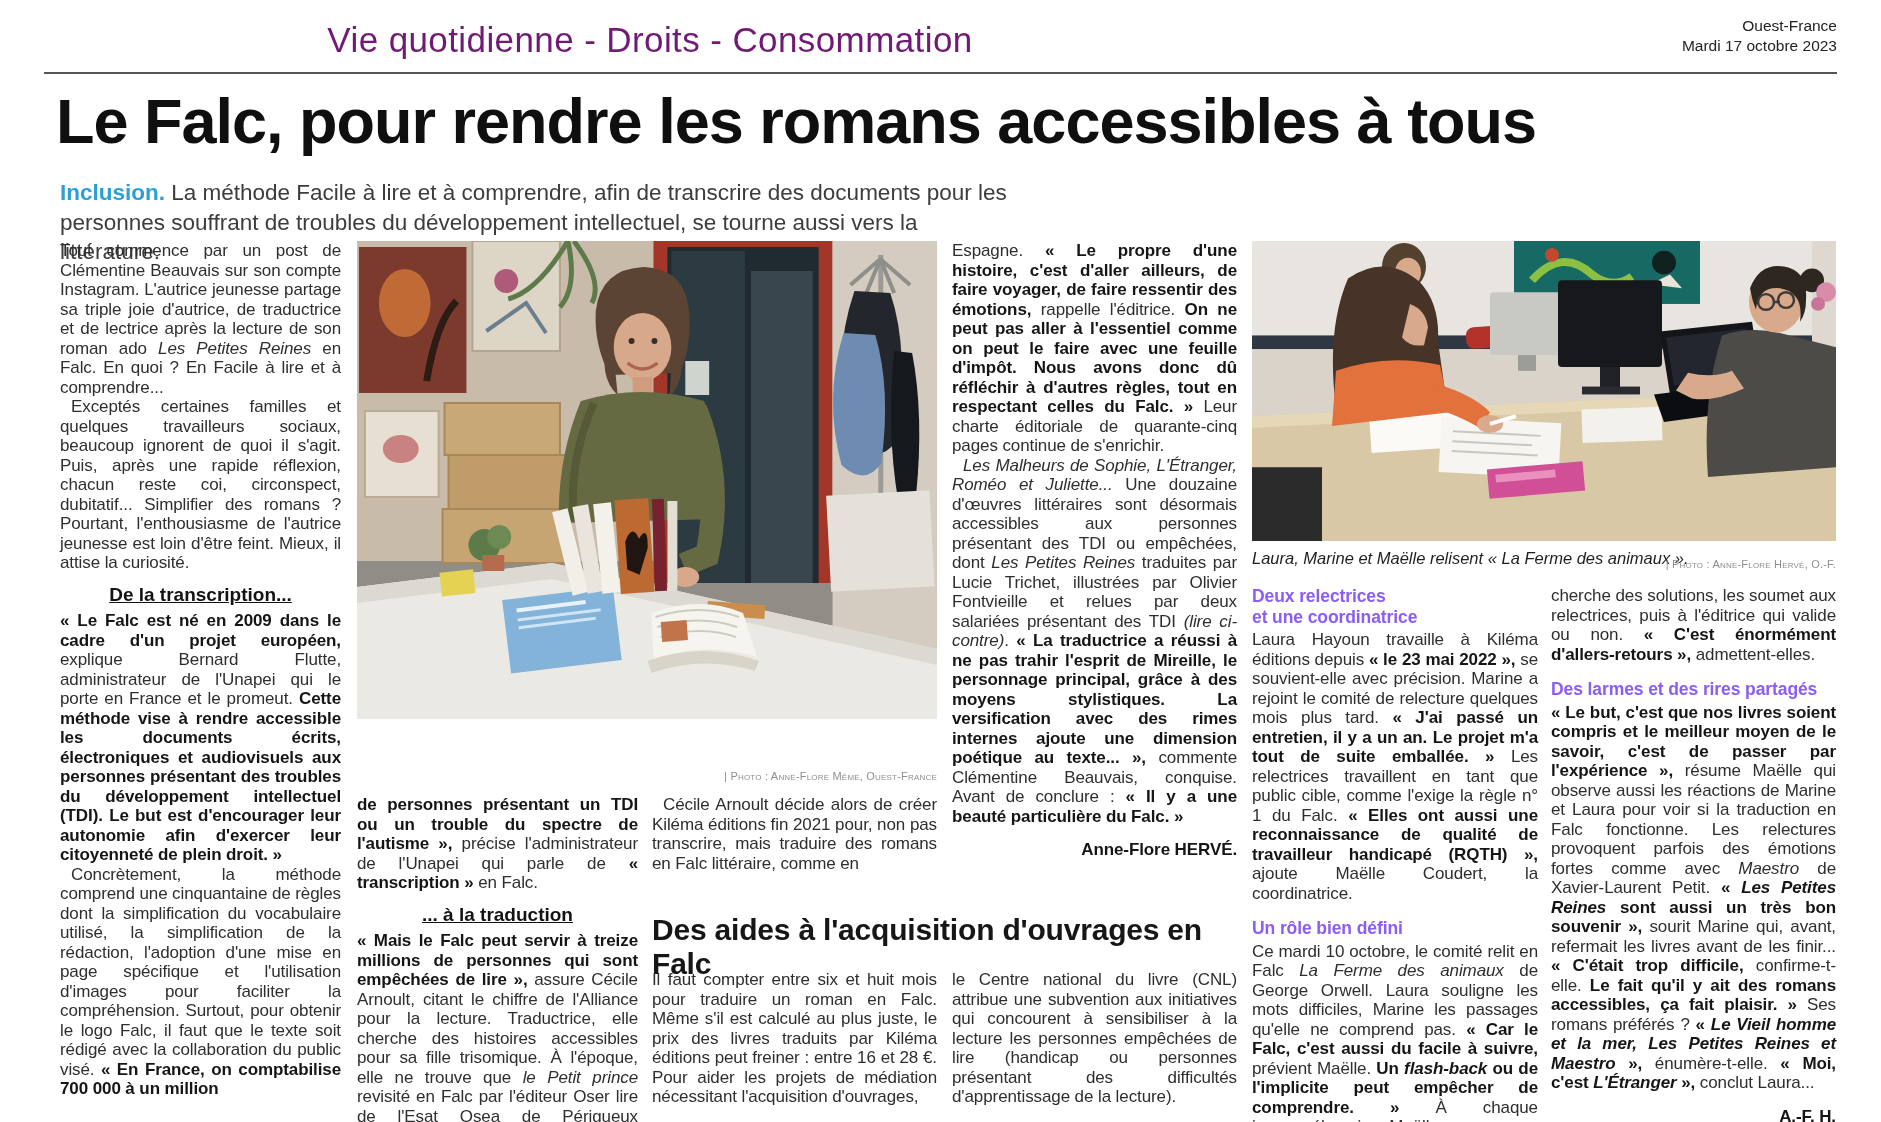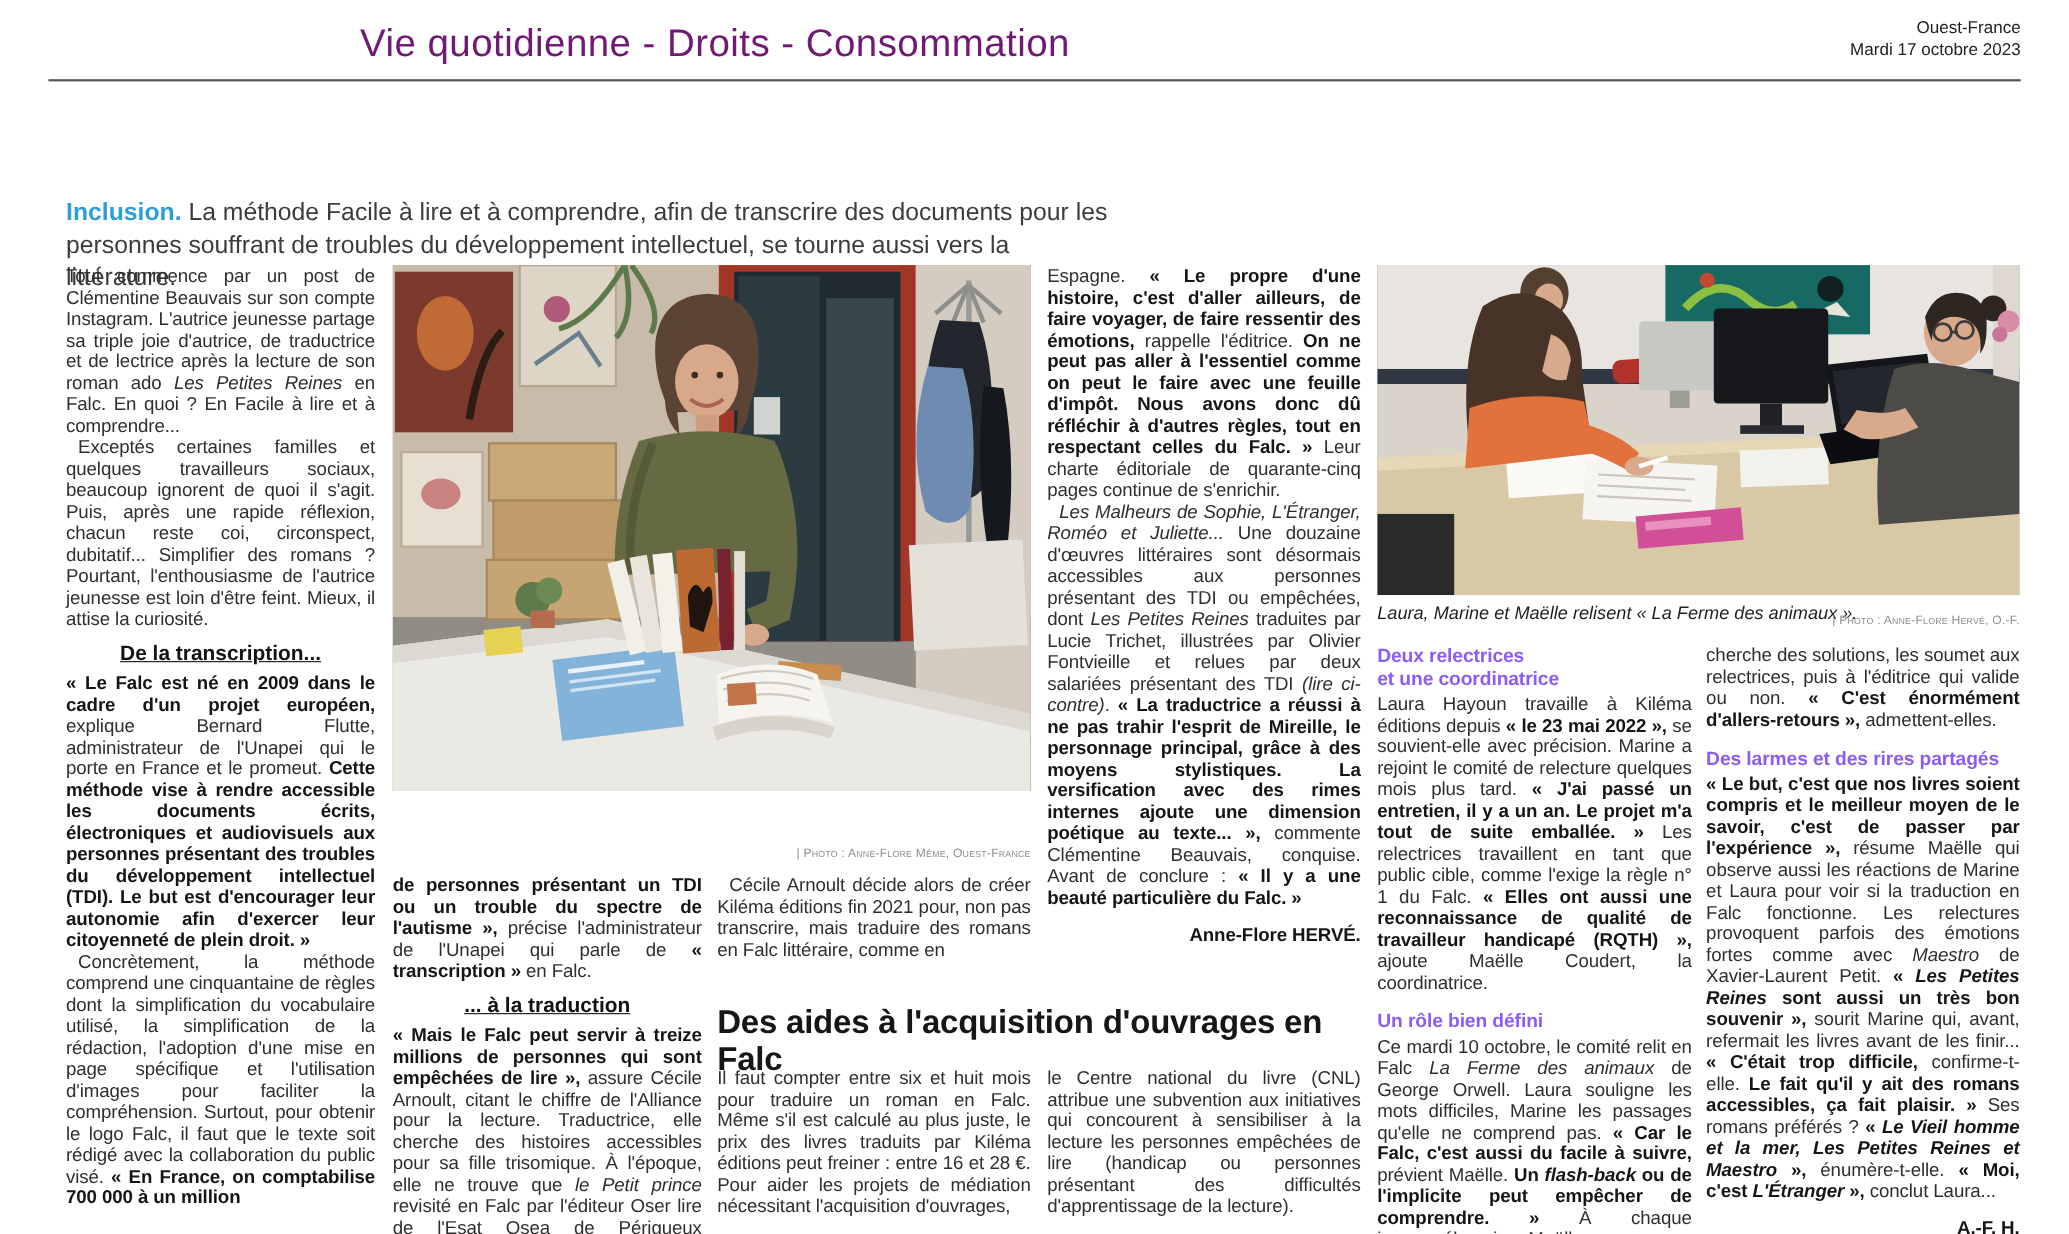--- a/index.html
+++ b/index.html
@@ -56,20 +56,21 @@
 
   <div class="abs section-title">Vie quotidienne - Droits - Consommation</div>
 
   <div class="abs masthead">
     <div>Ouest-France</div>
     <div>Mardi 17 octobre 2023</div>
   </div>
 
   <div class="abs rule"></div>
 
+  <h1 class="abs headline">Le Falc, pour rendre les romans accessibles à tous</h1>
 
   <p class="abs lede"><span class="kicker">Inclusion.</span><span> La méthode Facile à lire et à comprendre, afin de transcrire des documents pour les personnes souffrant de troubles du développement intellectuel, se tourne aussi vers la littérature.</span></p>
 
 
   <div id="photo1" class="abs photo">
     <svg viewBox="0 0 583 478" preserveAspectRatio="none">
       <rect width="583" height="478" fill="#c8bbaa"></rect>
       <rect y="320" width="583" height="158" fill="#8f8d86"></rect>
       <ellipse cx="480" cy="452" rx="160" ry="58" fill="#a98a5e"></ellipse>
       <ellipse cx="480" cy="452" rx="120" ry="42" fill="none" stroke="#93744c" stroke-width="3"></ellipse>

